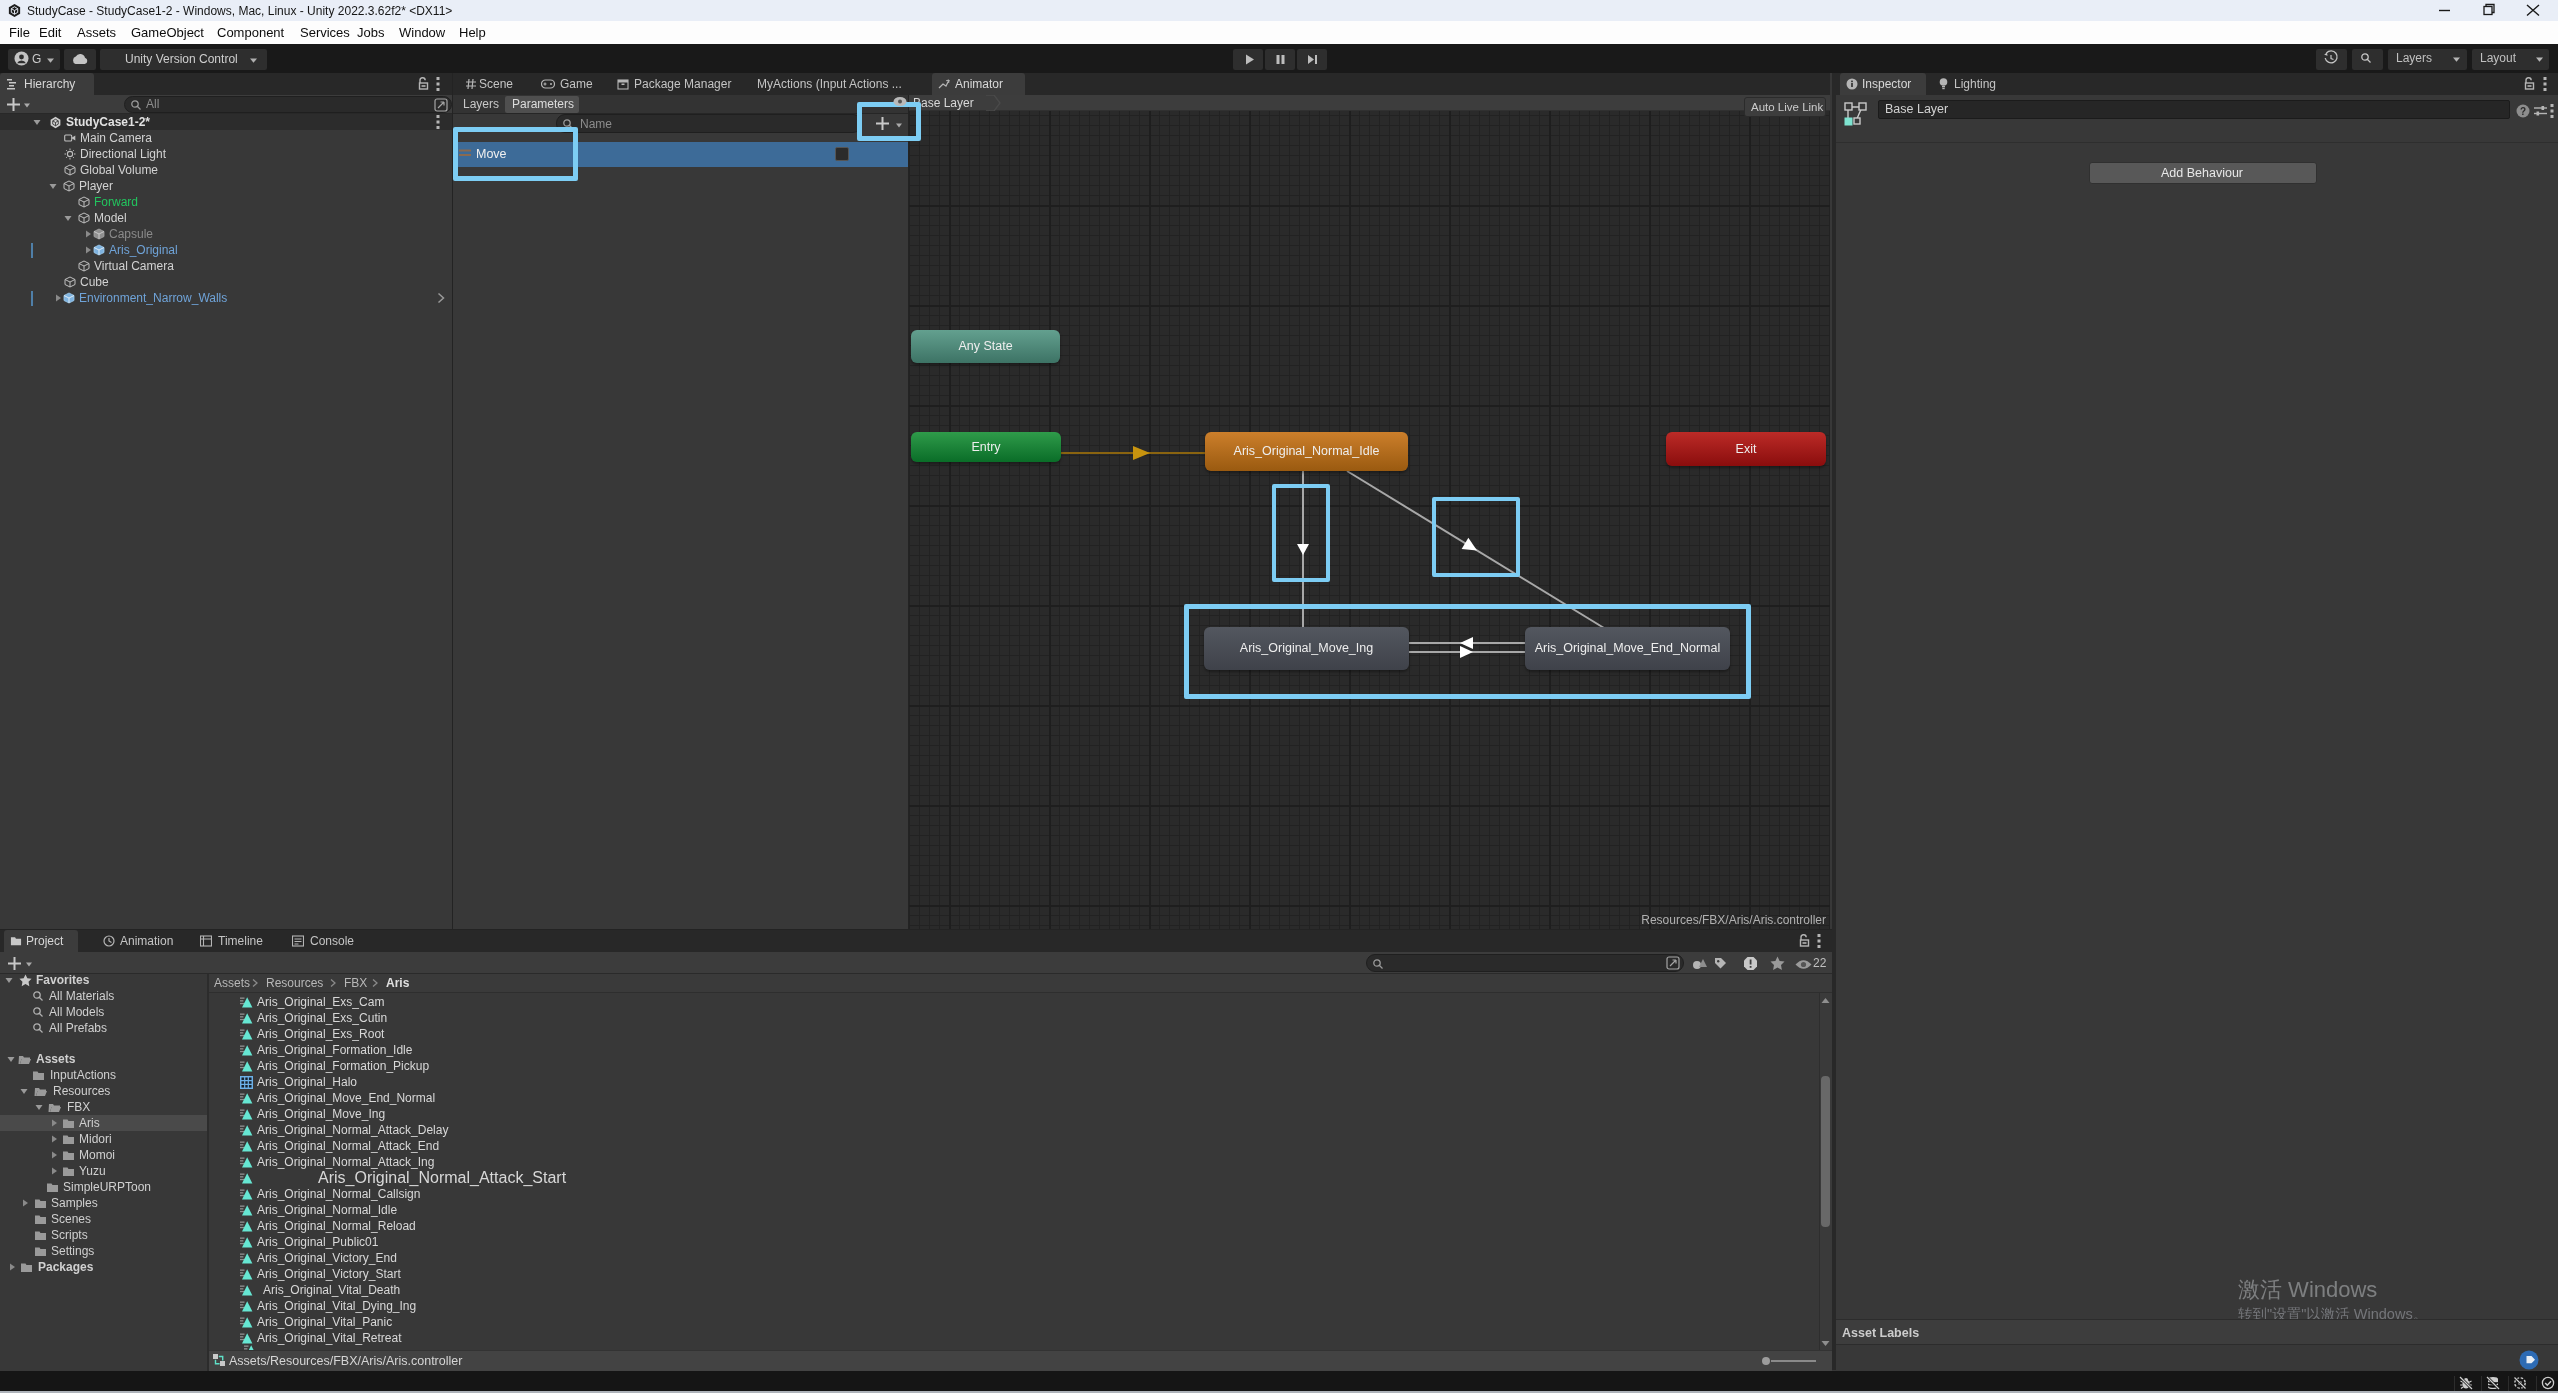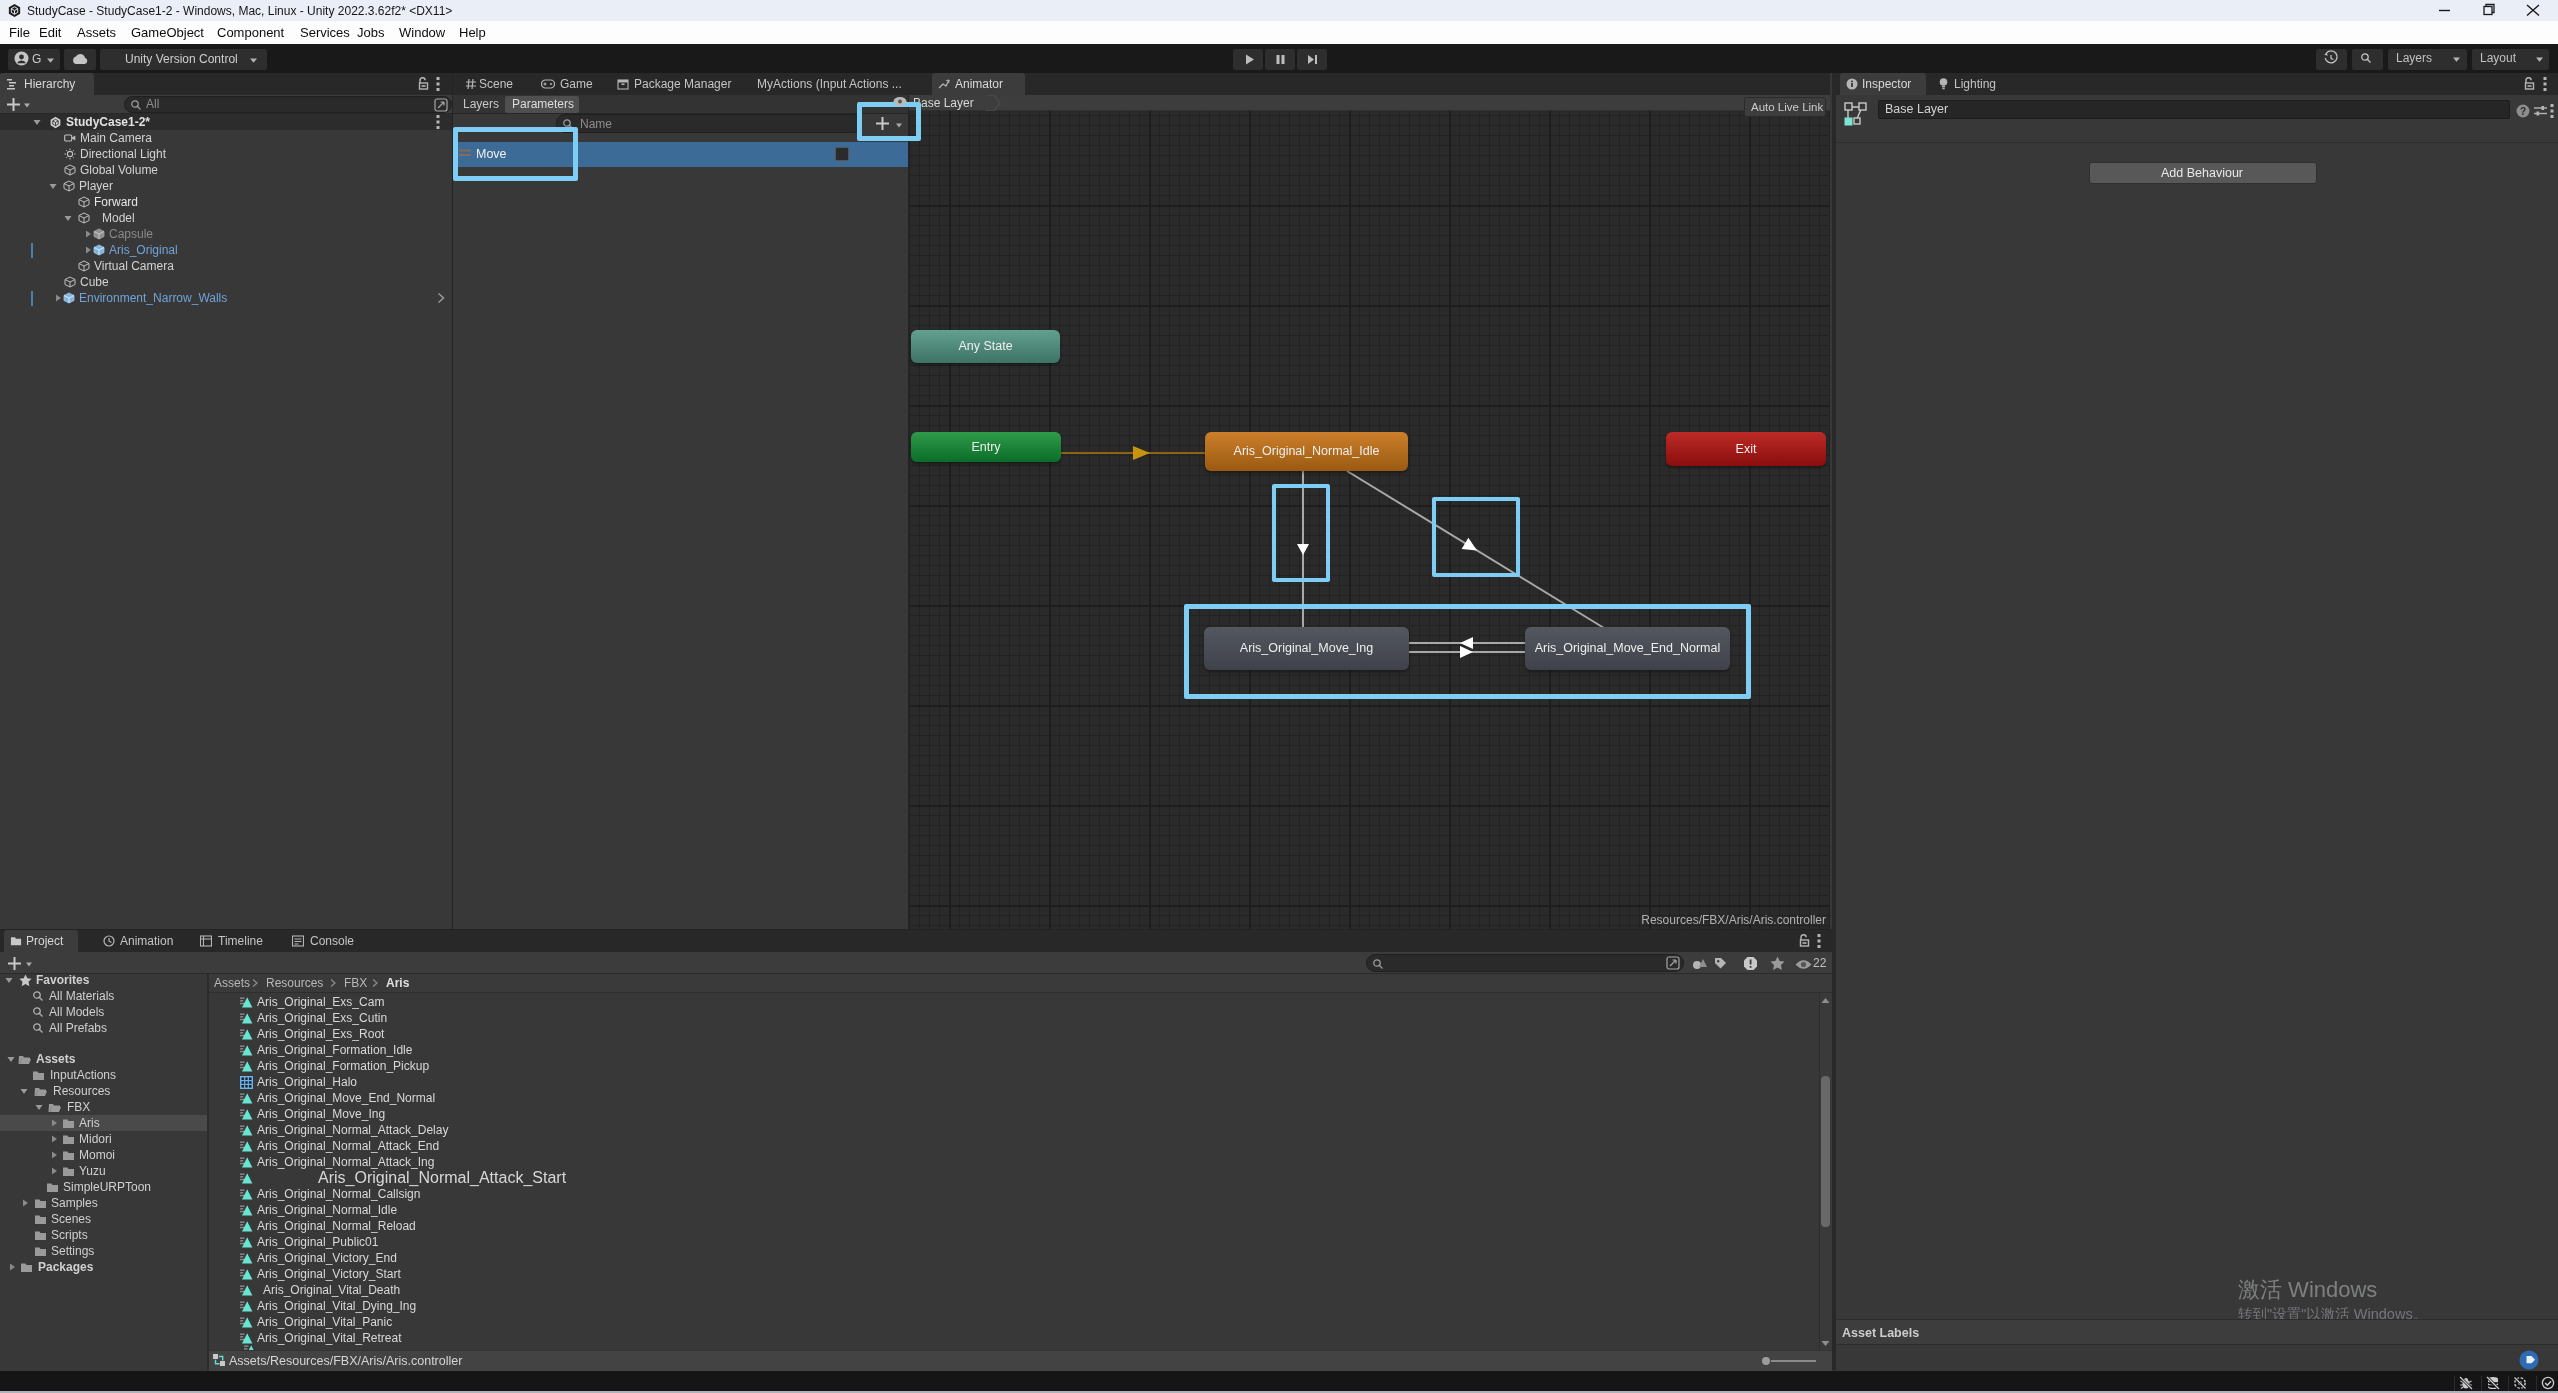--- a/index.html
+++ b/index.html
@@ -158,29 +158,29 @@
   </svg>
 <svg class="abs" style="left:63px;top:180px" width="12" height="12" viewBox="0 0 12 12">
     <path d="M6 1 L11 3.5 L11 8.5 L6 11 L1 8.5 L1 3.5 Z" fill="none" stroke="#bfbfbf" stroke-width="1"></path>
     <path d="M1 3.5 L6 6 L11 3.5 M6 6 L6 11" fill="none" stroke="#bfbfbf" stroke-width="1"></path>
   </svg>
 <div class="abs" style="left:79px;top:177px;height:18px;line-height:18px;font-size:12px;color:#d2d2d2;font-weight:normal;white-space:nowrap;">Player</div>
 <svg class="abs" style="left:78px;top:196px" width="12" height="12" viewBox="0 0 12 12">
     <path d="M6 1 L11 3.5 L11 8.5 L6 11 L1 8.5 L1 3.5 Z" fill="none" stroke="#bfbfbf" stroke-width="1"></path>
     <path d="M1 3.5 L6 6 L11 3.5 M6 6 L6 11" fill="none" stroke="#bfbfbf" stroke-width="1"></path>
   </svg>
-<div class="abs" style="left:94px;top:193px;height:18px;line-height:18px;font-size:12px;color:#e5e5e5;font-weight:normal;white-space:nowrap;">Forward</div>
+<div class="abs" style="left:94px;top:193px;height:18px;line-height:18px;font-size:12px;color:#22c55e;font-weight:normal;white-space:nowrap;">Forward</div>
 <svg class="abs" style="left:63px;top:213px" width="10" height="10" viewBox="0 0 10 10">
     <path d="M1.5 3 L8.5 3 L5 8 Z" fill="#9a9a9a"></path>
   </svg>
 <svg class="abs" style="left:78px;top:212px" width="12" height="12" viewBox="0 0 12 12">
     <path d="M6 1 L11 3.5 L11 8.5 L6 11 L1 8.5 L1 3.5 Z" fill="none" stroke="#bfbfbf" stroke-width="1"></path>
     <path d="M1 3.5 L6 6 L11 3.5 M6 6 L6 11" fill="none" stroke="#bfbfbf" stroke-width="1"></path>
   </svg>
-<div class="abs" style="left:94px;top:209px;height:18px;line-height:18px;font-size:12px;color:#d2d2d2;font-weight:normal;white-space:nowrap;margin-left:8px;">Model</div>
+<div class="abs" style="left:94px;top:209px;height:18px;line-height:18px;font-size:12px;color:#d2d2d2;font-weight:normal;white-space:nowrap;">Model</div>
 <svg class="abs" style="left:83px;top:229px" width="10" height="10" viewBox="0 0 10 10">
     <path d="M3 1.5 L8 5 L3 8.5 Z" fill="#8a8a8a"></path>
   </svg>
 <svg class="abs" style="left:93px;top:228px" width="12" height="12" viewBox="0 0 12 12">
     <path d="M6 1 L11 3.5 L11 8.5 L6 11 L1 8.5 L1 3.5 Z" fill="#8f8f8f" stroke="#a5a5a5" stroke-width="0.8"></path>
     <path d="M1 3.5 L6 6 L11 3.5 M6 6 L6 11" fill="none" stroke="#c9c9c9" stroke-width="1"></path>
   </svg>
 <div class="abs" style="left:109px;top:225px;height:18px;line-height:18px;font-size:12px;color:#8a8a8a;font-weight:normal;white-space:nowrap;">Capsule</div>
 <svg class="abs" style="left:83px;top:245px" width="10" height="10" viewBox="0 0 10 10">
     <path d="M3 1.5 L8 5 L3 8.5 Z" fill="#8a8a8a"></path>

